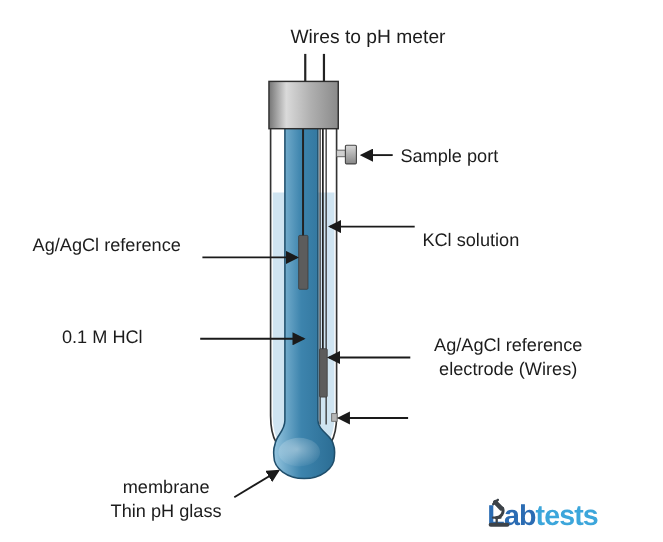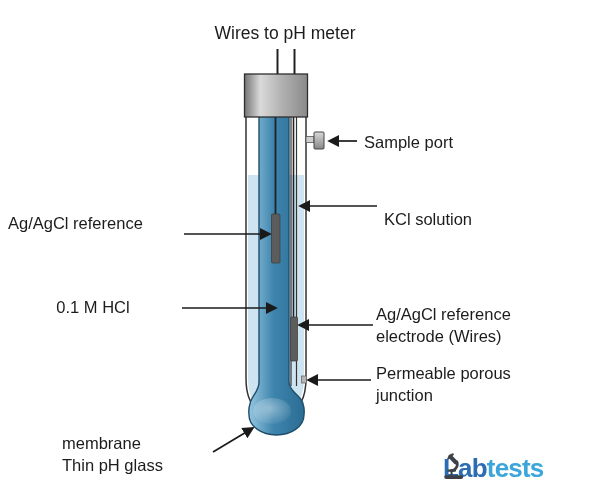--- a/index.html
+++ b/index.html
@@ -11,21 +11,21 @@
     overflow:hidden;
   }
   .stage svg{position:absolute;left:0;top:0;}
   .lbl{
     position:absolute;
     color:#1c1c1c;
     font-size:16.5px;
     line-height:22px;
     white-space:nowrap;
   }
-  .lbl.block{white-space:normal;text-align:left;}
+  .lbl.block{white-space:normal;text-align:center;}
   .title{font-size:17.5px;}
   .right-align{text-align:center;}
   .logo{
     position:absolute;
     left:443px;top:453px;
     display:flex;align-items:center;gap:3px;
     user-select:none;
   }
   .logo .word{
     font-size:26px;font-weight:700;letter-spacing:-0.8px;
@@ -93,41 +93,37 @@
 
     <line x1="357" y1="141" x2="329" y2="141" stroke="#1a1a1a" stroke-width="1.7" marker-end="url(#arrowHead)"></line>
     <line x1="377" y1="206" x2="300" y2="206" stroke="#1a1a1a" stroke-width="1.7" marker-end="url(#arrowHead)"></line>
     <line x1="184" y1="234" x2="270" y2="234" stroke="#1a1a1a" stroke-width="1.7" marker-end="url(#arrowHead)"></line>
     <line x1="182" y1="308" x2="276" y2="308" stroke="#1a1a1a" stroke-width="1.7" marker-end="url(#arrowHead)"></line>
     <line x1="373" y1="325" x2="299" y2="325" stroke="#1a1a1a" stroke-width="1.7" marker-end="url(#arrowHead)"></line>
     <line x1="371" y1="380" x2="308" y2="380" stroke="#1a1a1a" stroke-width="1.7" marker-end="url(#arrowHead)"></line>
     <line x1="213" y1="452" x2="253" y2="428" stroke="#1a1a1a" stroke-width="1.7" marker-end="url(#arrowHead)"></line>
   </svg>
 
-  <div class="lbl title" style="left:165px;top:22px;width:240px;text-align:center;">Wires to pH meter</div>
+  <div class="lbl title" style="left:165px;top:22px;width:240px;text-align:right;">Wires to pH meter</div>
 
   <div class="lbl" style="left:364px;top:131px;">Sample port</div>
 
   <div class="lbl" style="left:384px;top:208px;">KCl solution</div>
 
   <div class="lbl block" style="left:8px;top:212px;width:178px;">
     <div>Ag/AgCl reference</div>
   </div>
 
   <div class="lbl right-align" style="left:8px;top:296px;width:170px;">0.1 M HCl</div>
 
   <div class="lbl block" style="left:376px;top:303px;width:172px;">
     <div>Ag/AgCl reference</div>
     <div>electrode (Wires)</div>
   </div>
 
-  <div class="lbl block" style="left:376px;top:362px;width:168px;">
-    <div>Permeable porous</div>
-    <div>junction</div>
-  </div>
 
   <div class="lbl block" style="left:62px;top:432px;width:178px;">
     <div>membrane</div>
     <div>Thin pH glass</div>
   </div>
 
   <div class="logo">
     <svg width="25" height="28" viewBox="0 0 24 26">
       <g stroke="#3c4248" fill="none" stroke-linecap="round">
         <line x1="5.2" y1="4.6" x2="9.2" y2="0.9" stroke-width="2.2"></line>

